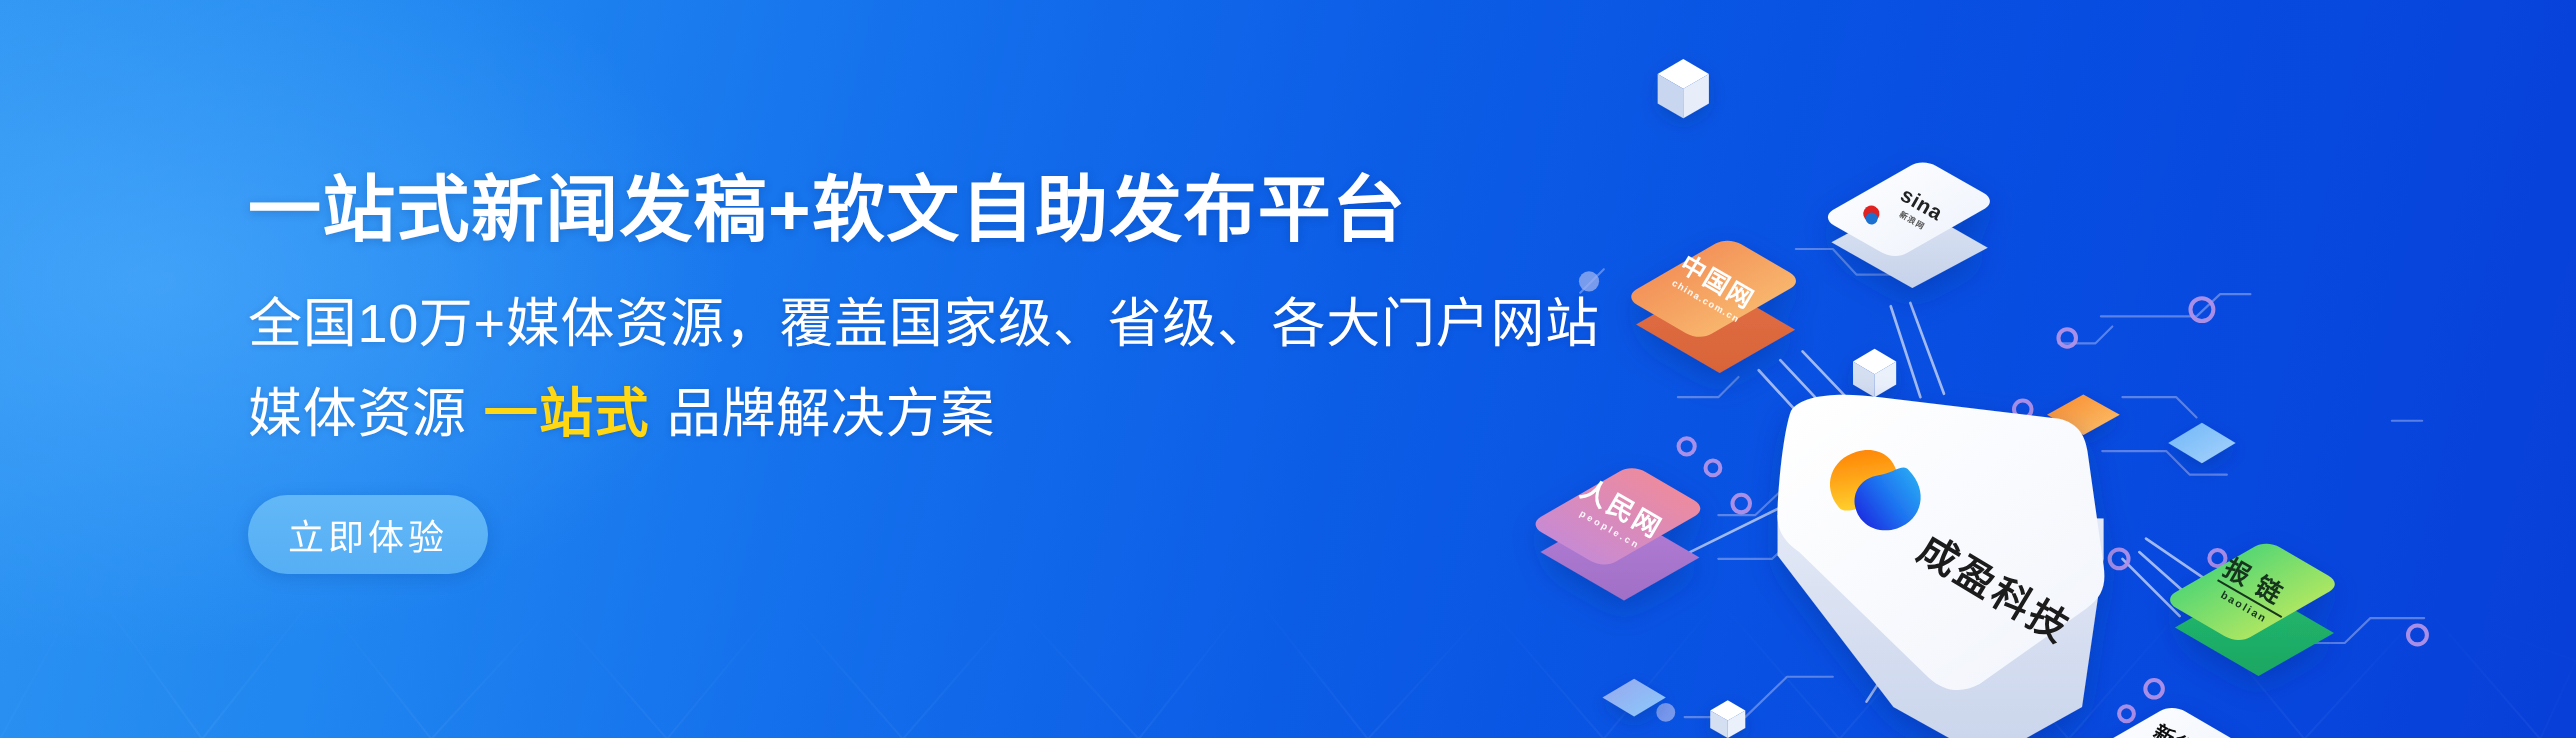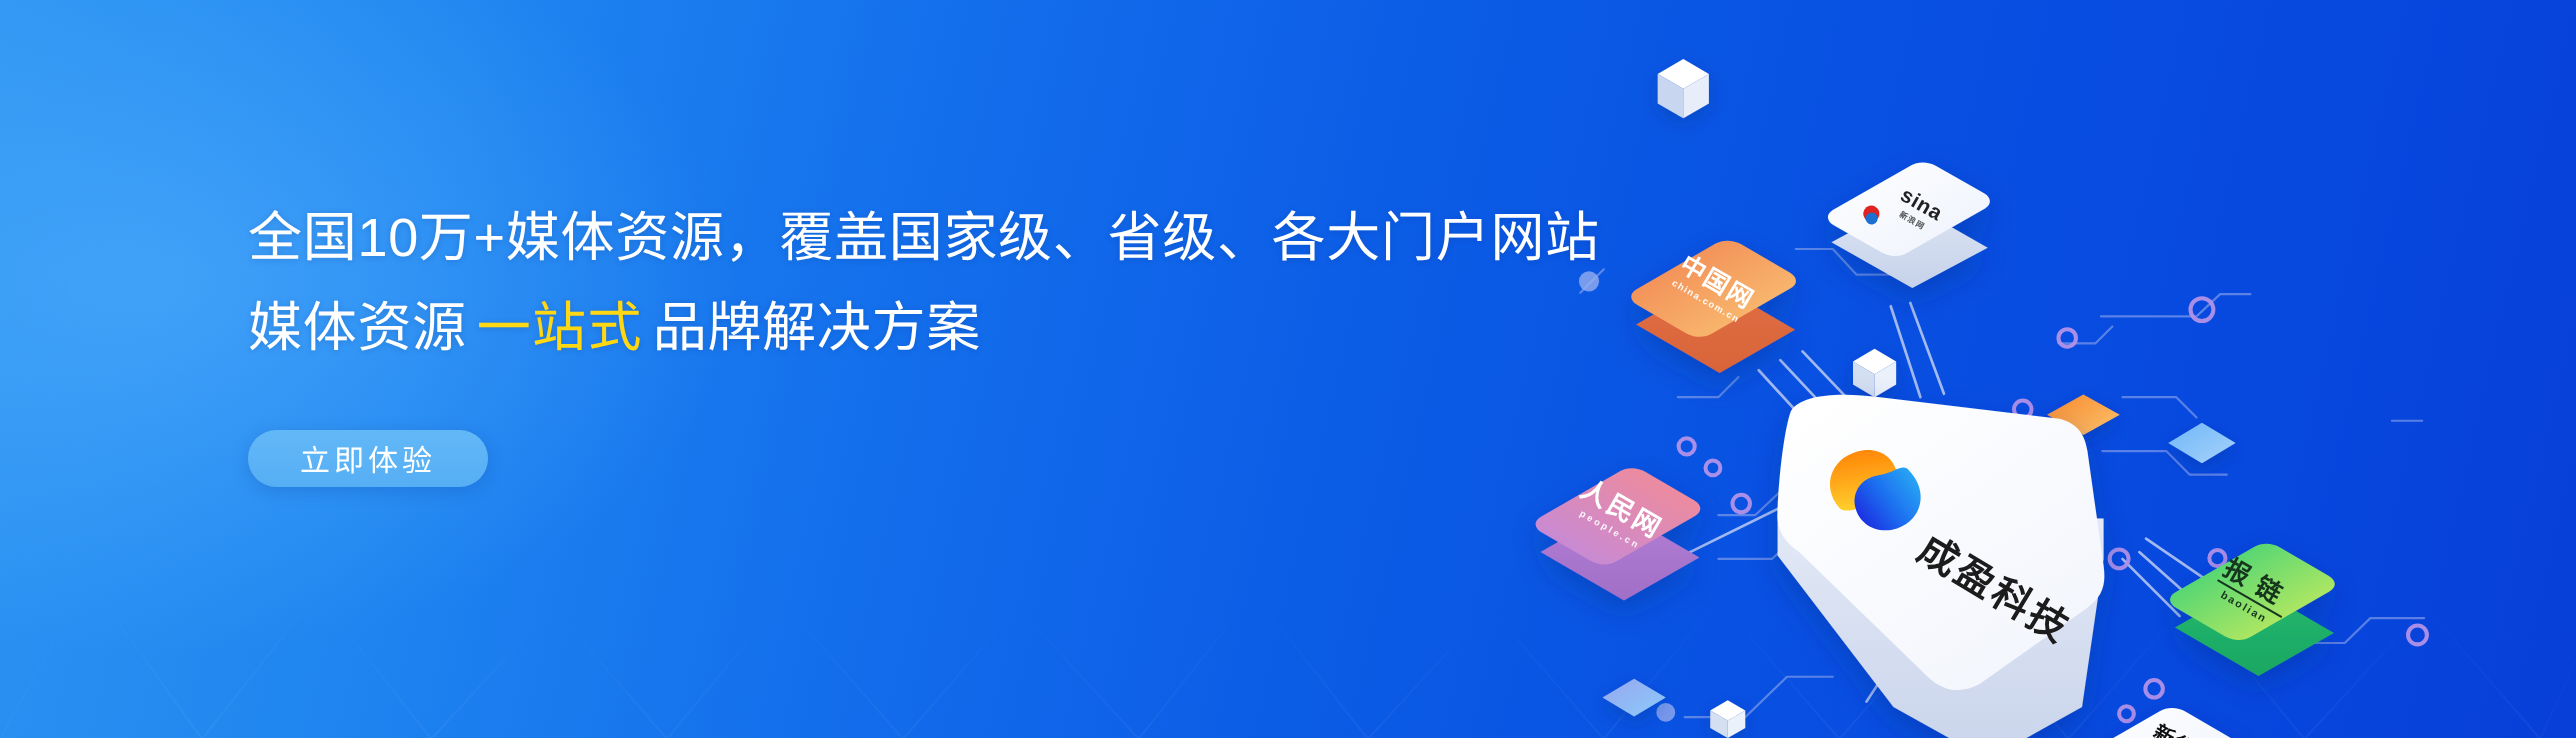--- a/index.html
+++ b/index.html
@@ -50,36 +50,36 @@
     font-weight:400;
     color:#ffffff;
     letter-spacing:0.7px;
     white-space:nowrap;
     text-shadow:0 1.3px 6.7px rgba(2,36,110,.20);
   }
   .sub.second { margin-top:2.7px; }
 
   .hl {
     color:#FFD712;
-    font-weight:400;
-    margin:0 10px;
+    font-weight:700;
+    margin:0 17px;
     letter-spacing:1.3px;
   }
 
   .cta {
     display:inline-flex;
     align-items:center;
     justify-content:center;
-    margin-top:58px;
+    margin-top:37px;
     width:240px;
-    height:57px;
+    height:79px;
     border-radius:40px;
     background:linear-gradient(180deg, #62B8F7 0%, #56AEF4 100%);
     color:#ffffff;
-    font-size:30px;
+    font-size:36px;
     letter-spacing:4px;
     font-weight:400;
     cursor:pointer;
     user-select:none;
     box-shadow:0 4px 17.5px rgba(4,40,120,.18);
     border:none;
     font-family:inherit;
   }
 
   
@@ -133,20 +133,21 @@
         <path d="M3070 1096 L3250 890 L3420 1096 Z"></path>
         <path d="M3250 890 L3420 1096 L3600 900 Z"></path>
         <path d="M3420 1096 L3600 900 L3770 1096 Z"></path>
         <path d="M3600 900 L3770 1096 L3823 980 Z"></path>
       </g>
     </svg>
   </div>
 
   <div class="copy">
 
+    <h1 class="headline">一站式新闻发稿+软文自助发布平台</h1>
 
     <p class="sub first">全国10万+媒体资源，覆盖国家级、省级、各大门户网站</p>
 
     <p class="sub second"><span>媒体资源</span><span class="hl">一站式</span><span>品牌解决方案</span></p>
 
     <button class="cta">立即体验</button>
   </div>
 
   <div class="art">
     <svg viewBox="0 0 1573 1066" aria-hidden="true">

